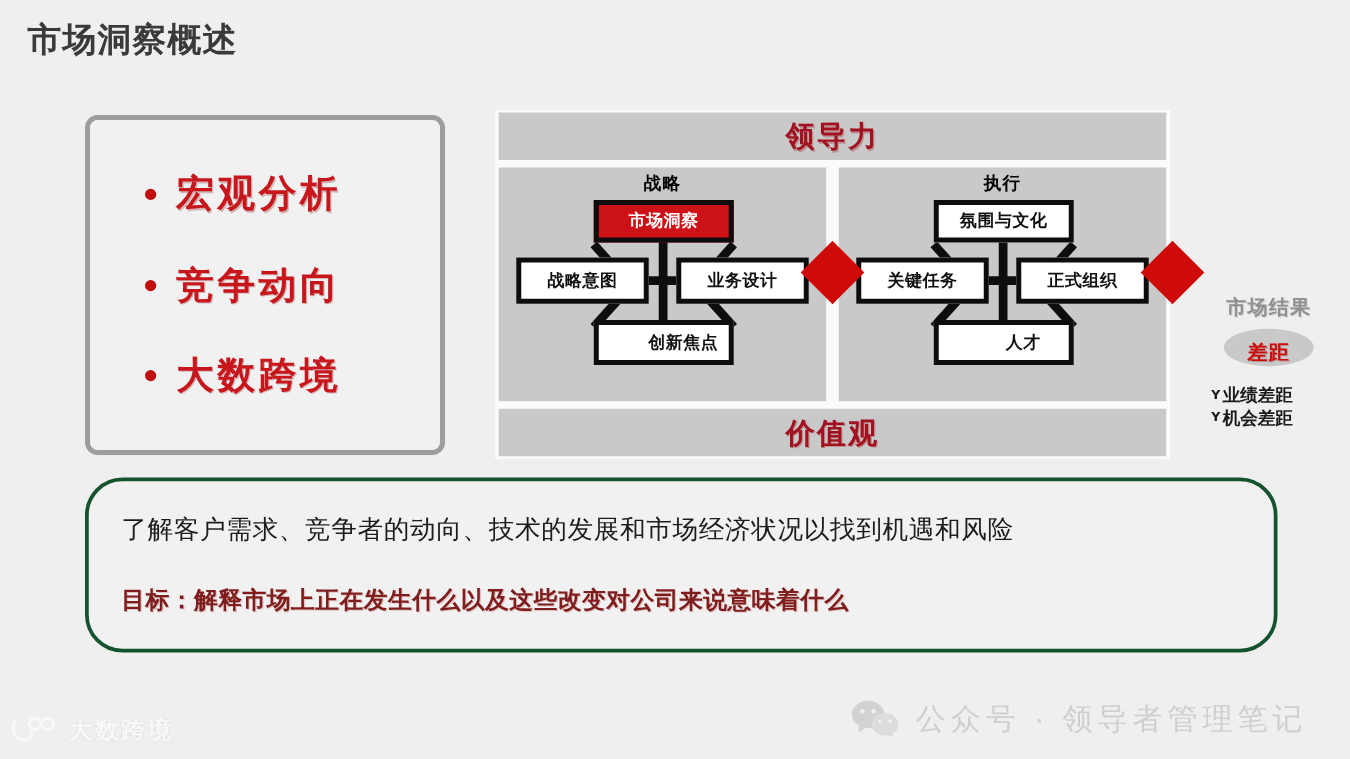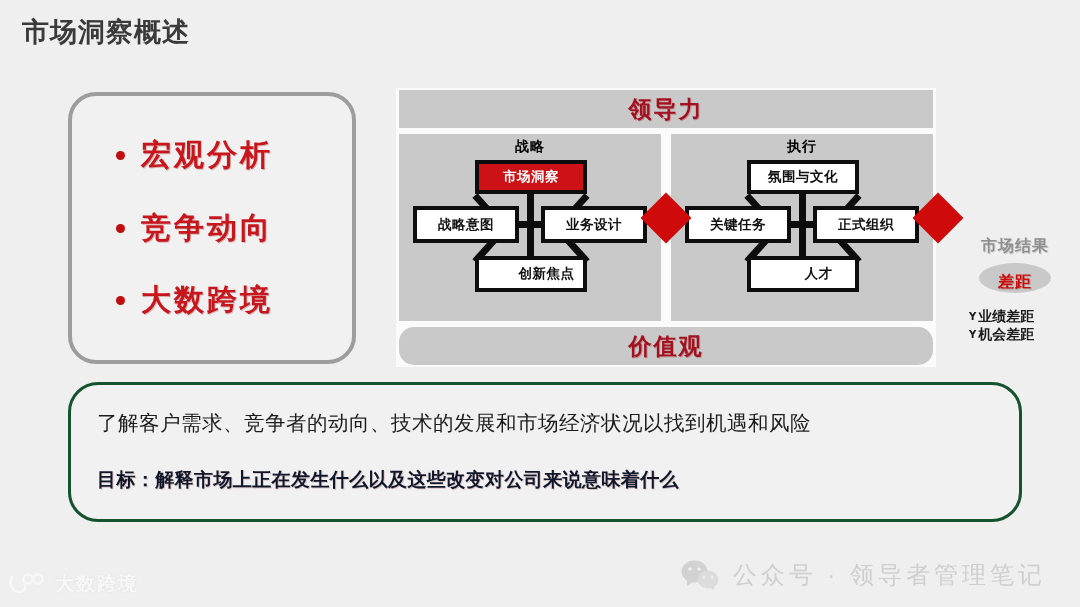--- a/index.html
+++ b/index.html
@@ -29,21 +29,21 @@
 
   
   #bullets-panel {
     position: absolute;
     left: 68px;
     top: 92px;
     width: 288px;
     height: 272px;
     background: #f1f1f1;
     border: 4px solid #9d9d9d;
-    border-radius: 28px;
+    border-radius: 10px;
     box-sizing: border-box;
     display: flex;
     flex-direction: column;
     justify-content: space-evenly;
     padding: 8px 0 8px 0;
   }
   .bullet-row {
     display: flex;
     align-items: center;
     padding-left: 44px;
@@ -78,21 +78,21 @@
     position: absolute;
     left: 3px;
     width: 534px;
     height: 38px;
     background: #c9c9c9;
     display: flex;
     align-items: center;
     justify-content: center;
   }
   #band-leadership { top: 2px; }
-  #band-values { bottom: 2px; border-radius: 15px; }
+  #band-values { bottom: 2px; }
   .band-label {
     font-size: 23px;
     font-weight: bold;
     color: #a2111f;
     letter-spacing: 2px;
     text-shadow: 1px 1px 0 rgba(160,20,30,0.3);
   }
 
   .quadrant {
     position: absolute;
@@ -243,21 +243,21 @@
   #description-line1 {
     font-size: 20.5px;
     color: #1c1c1c;
     letter-spacing: 0.5px;
     white-space: nowrap;
   }
   #description-line2 {
     margin-top: 30px;
     font-size: 19px;
     font-weight: bold;
-    color: #0f172a;
+    color: #7f1d1d;
     letter-spacing: 0.4px;
     white-space: nowrap;
     text-shadow: 1px 1px 0 rgba(140,0,0,0.18);
   }
 
   
   #footer-watermark {
     position: absolute;
     right: 34px;
     bottom: 16px;

